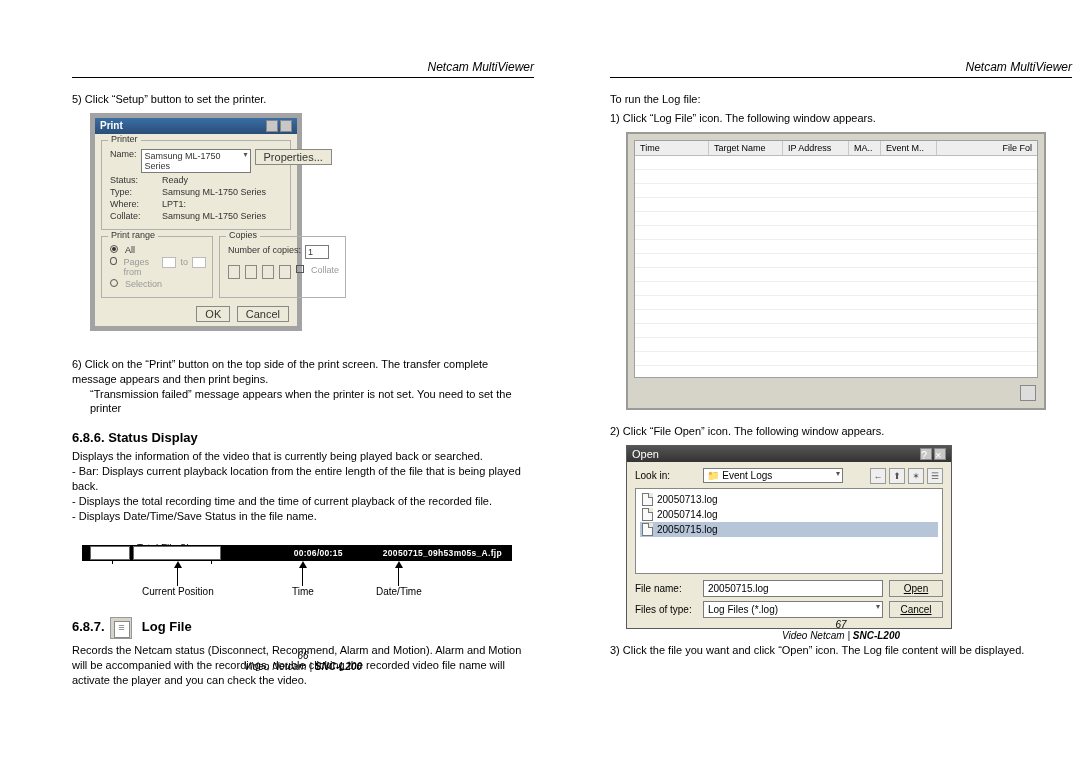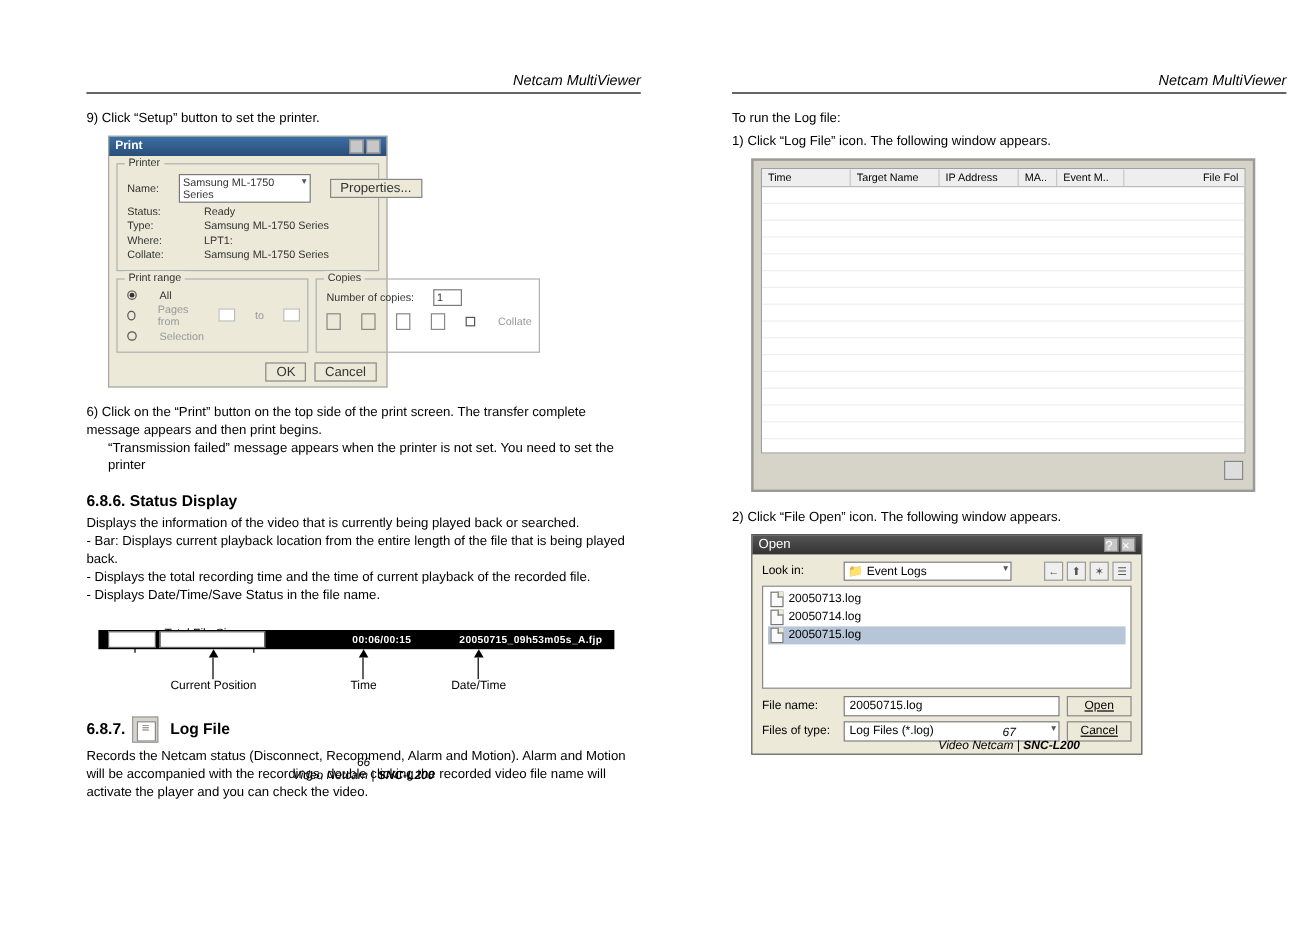--- a/index.html
+++ b/index.html
@@ -38,24 +38,24 @@
     text-align: center;
     width: 462px;
     font-size: 10px;
   }
   .footer .pg { font-style: italic; }
   .footer .ref { font-style: italic; }
   .footer .ref b { font-weight: bold; font-style: italic; }
 
   
   .print-dialog {
-    width: 233px;
-    border: 1px solid #a3a3a3;
+    width: 212px;
+    border: 5px solid #a3a3a3;
     background: #ece9d8;
-    margin: 6px 0 14px 18px;
+    margin: 6px 0 26px 18px;
     font-size: 9px;
     color: #333;
   }
   .print-dialog .titlebar {
     background: linear-gradient(#3a6ea5,#2a4d77);
     color: #fff;
     font-weight: bold;
     padding: 2px 5px;
     font-size: 10px;
     display: flex;
@@ -66,21 +66,21 @@
   .group {
     border: 1px solid #b0b0b0;
     margin: 6px;
     padding: 6px 6px 6px 8px;
     position: relative;
   }
   .group-title {
     position: absolute; top: -7px; left: 6px;
     background: #ece9d8; padding: 0 3px; font-size: 9px;
   }
-  .row { display:flex; align-items:center; margin:2px 0; gap:16px;}
+  .row { display:flex; align-items:flex-start; margin:2px 0; gap:4px;}
   .lbl { width:48px; }
   .val { flex:1; }
   .dropdown { border:1px solid #7a7a7a; background:#fff; padding:1px 14px 1px 3px; position:relative; display:inline-block; min-width:110px;}
   .dropdown::after{content:"▾"; position:absolute; right:2px; top:0; font-size:8px; color:#555;}
   .btn-small { border:1px solid #888; background:#ece9d8; padding:1px 8px; font-size:11px;}
   .twocol { display:flex; gap:6px; margin:0 6px 6px 6px;}
   .twocol .group{ flex:1; margin:0;}
   .pgicon { display:inline-block; width:12px;height:14px;border:1px solid #888; margin-right:1px;}
   .dlg-btns { text-align:right; padding:4px 8px 6px 0;}
   .dlg-btns .btn-small{ margin-left:4px; min-width:44px;}
@@ -171,21 +171,21 @@
   }
   .icon-log::before{content:"";position:absolute;left:3px;top:3px;width:14px;height:15px;background:#fff;border:1px solid #888;}
   .icon-log::after{content:"≡";position:absolute;left:7px;top:3px;font-size:11px;color:#777;}
 </style>
 </head>
 <body>
 
 <div class="page page-left">
   <div class="header-title">Netcam MultiViewer</div>
 
-  <div class="body-text">9) Click “Setup” button to set the printer.</div>
+  <div class="body-text">5) Click “Setup” button to set the printer.</div>
 
   <div class="print-dialog">
     <div class="titlebar">
       <span>Print</span>
       <span class="tbtns">
         <span class="tbtn"></span>
         <span class="tbtn"></span>
       </span>
     </div>
     <div class="group">
@@ -382,18 +382,19 @@
         <span class="open-btn">Open</span>
       </div>
       <div class="open-row">
         <span class="olbl">Files of type:</span>
         <span class="dropdown open-input" style="padding-right:14px;">Log Files (*.log)</span>
         <span class="open-btn">Cancel</span>
       </div>
     </div>
   </div>
 
+  <div class="body-text">3) Click the file you want and click “Open” icon. The Log file content will be displayed.</div>
 
   <div class="footer">
     <div class="pg">67</div>
     <div class="ref"><span>Video Netcam</span> | <b>SNC-L200</b></div>
   </div>
 </div>
 
 </body></html>

